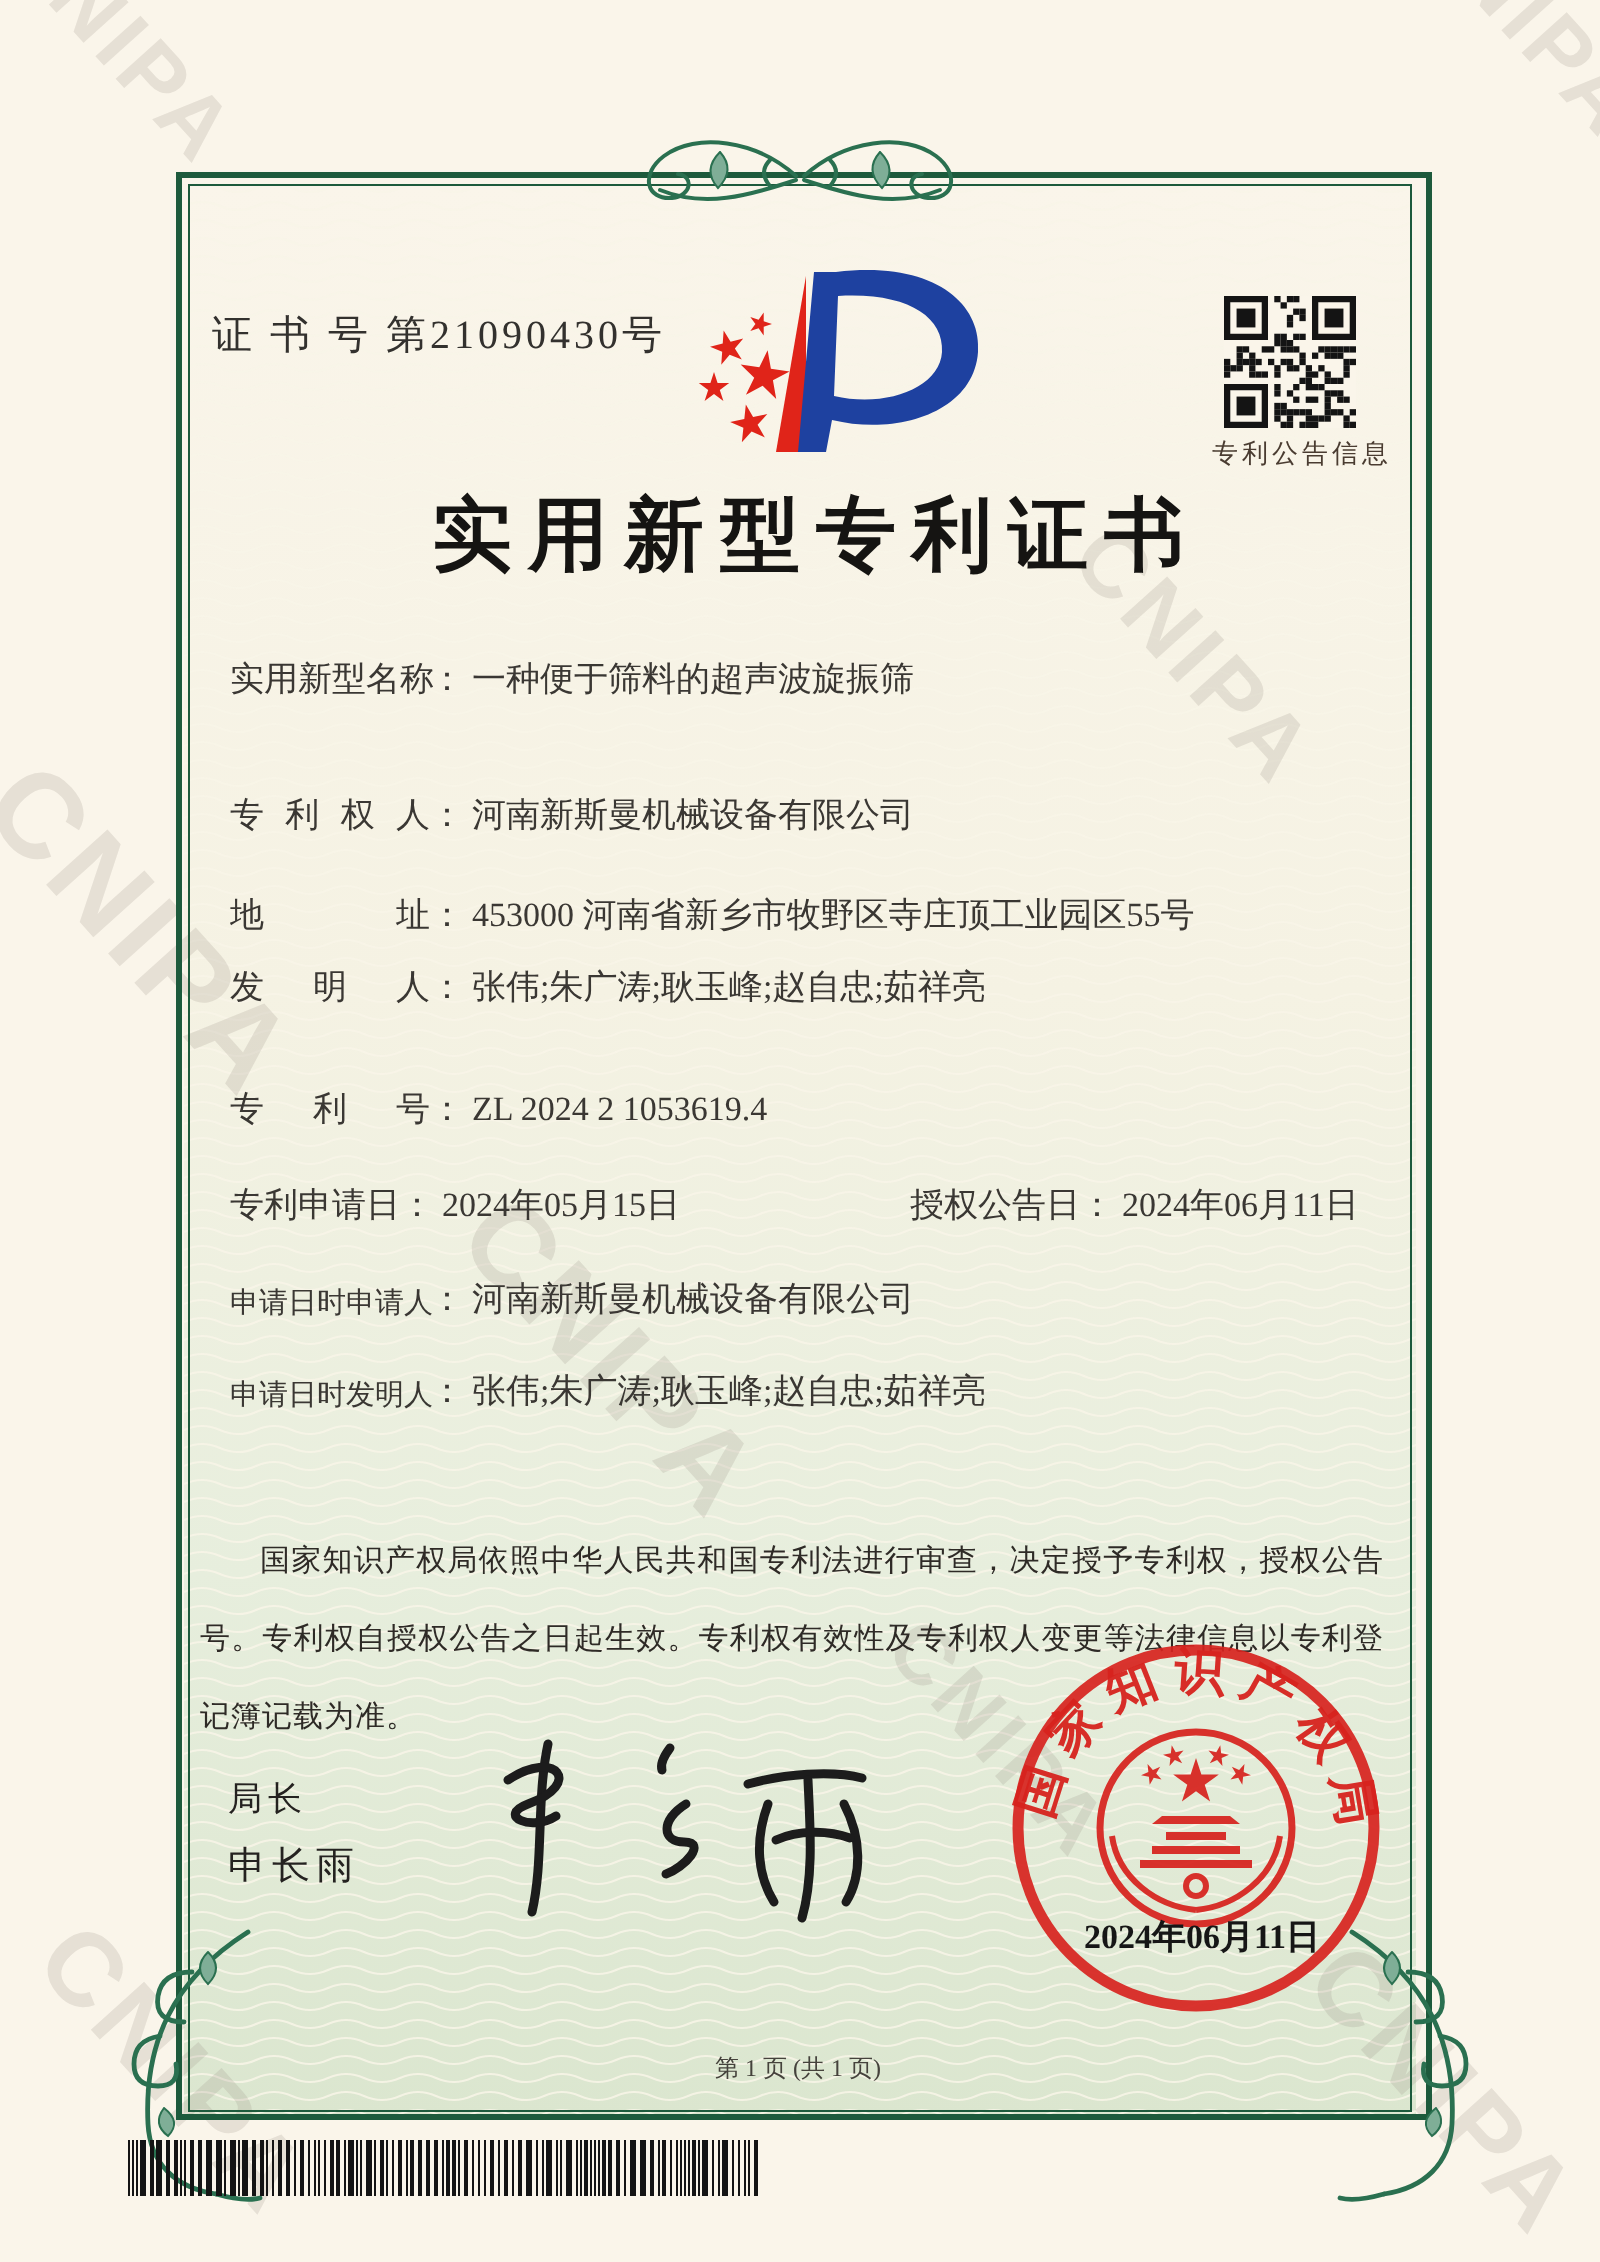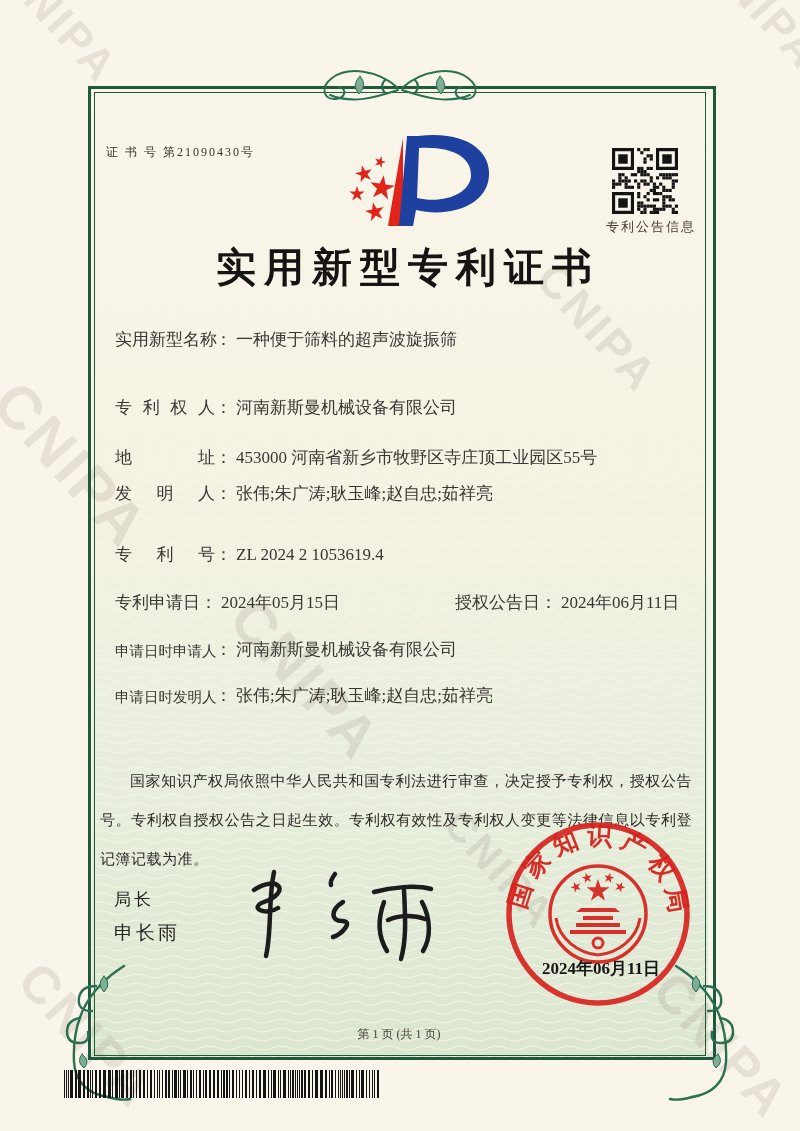--- a/index.html
+++ b/index.html
@@ -14,21 +14,21 @@
     position:absolute;font-family:"Liberation Sans", sans-serif;
     font-weight:bold;color:rgba(148,142,130,0.20);
     transform:rotate(48deg);letter-spacing:3px;user-select:none;white-space:nowrap;
   }
   
   .frame-outer{position:absolute;left:88px;top:86px;width:622px;height:968px;border:3px solid #1d5a3c;}
   .frame-inner{position:absolute;left:94px;top:92px;width:610px;height:962px;border:1px solid #1d5a3c;}
   .wave-box{position:absolute;left:92px;top:90px;width:616px;height:968px;overflow:hidden;
     background:linear-gradient(180deg,#faf5ea 0%,#f5f2e3 42%,#e7eedd 72%,#dbe6cf 100%);}
   
-  .cert-no{position:absolute;left:106px;top:144px;font-size:12px;color:#33312e;letter-spacing:2px;}
+  .cert-no{position:absolute;left:106px;top:154px;font-size:20px;color:#33312e;letter-spacing:2px;}
   .qr-caption{position:absolute;left:586px;top:218px;width:110px;text-align:right;
     font-size:13px;color:#4a3c31;letter-spacing:2px;}
   .title{position:absolute;left:94px;top:240px;width:628px;text-align:center;
     font-size:40px;font-weight:bold;color:#151412;letter-spacing:8px;}
   
   .frow{position:absolute;left:115px;width:560px;font-size:17px;color:#3a3733;white-space:nowrap;}
   .flabel{display:inline-block;width:100px;text-align:justify;text-align-last:justify;vertical-align:bottom;}
   .flabel.small{font-size:14.5px;}
   .fvalue{margin-left:4px;}
   .fright{position:absolute;left:340px;top:0;}

